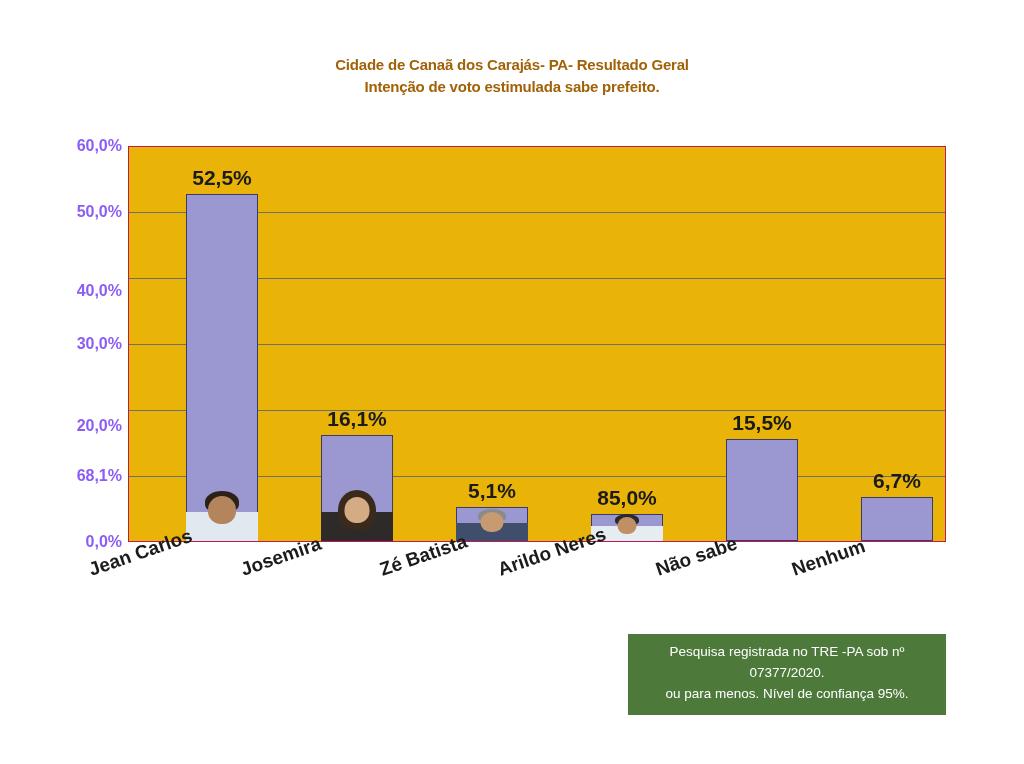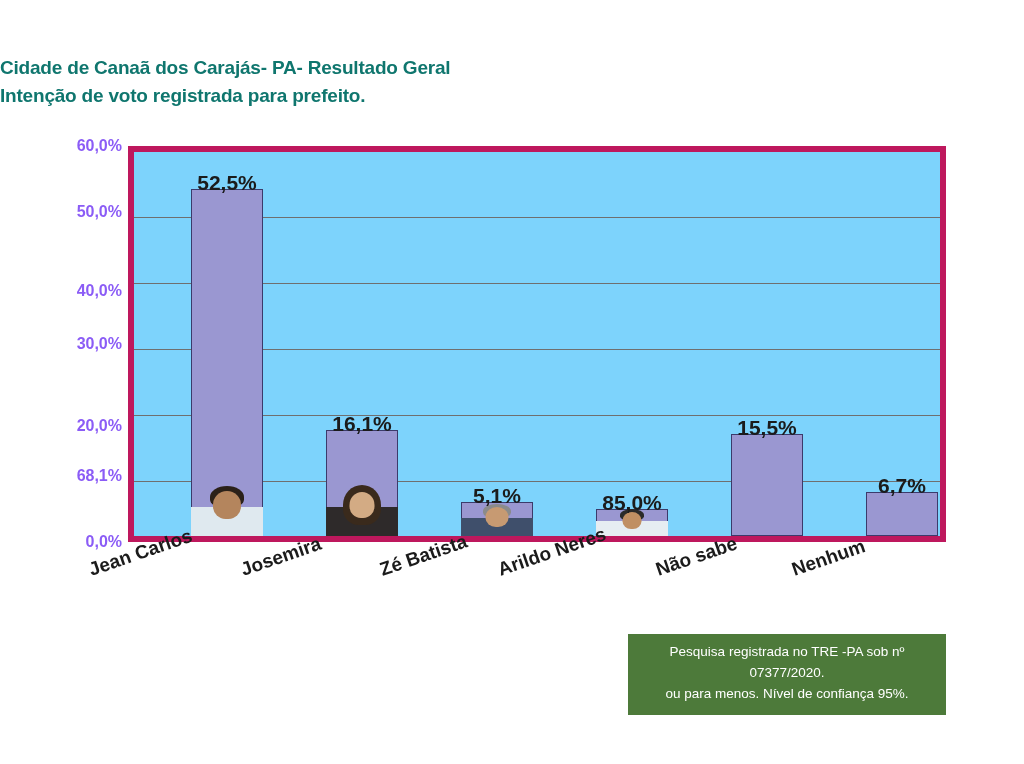--- a/index.html
+++ b/index.html
@@ -14,41 +14,42 @@
     position: relative;
     overflow: hidden;
   }
 
   
   #chart-title {
     position: absolute;
     top: 54px;
     left: 0;
     width: 1024px;
-    font-weight: bold;
-    font-size: 19px;
-    color: #0f766e;
+    text-align: center;
+    font-weight: bold;
+    font-size: 15px;
+    color: #a16207;
     line-height: 1.45;
     letter-spacing: -0.2px;
   }
   #chart-title .line2 { display: block; }
 
   
   #plot-wrap {
     position: absolute;
     left: 128px;
     top: 146px;
     width: 818px;
     height: 396px;
   }
   #plot-area {
     position: absolute;
     inset: 0;
-    background: #7dd3fc;
-    border: 6px solid #be185d;
+    background: #eab308;
+    border: 1px solid #be185d;
     box-sizing: border-box;
   }
   .gridline {
     position: absolute;
     left: 0;
     width: 100%;
     height: 1px;
     background: #6f6f6f;
   }
 
@@ -151,21 +152,21 @@
     box-sizing: border-box;
     font-weight: normal;
   }
   #footnote div { white-space: normal; }
 </style>
 </head>
 <body>
 
 <div id="chart-title">
   <span>Cidade de Canaã dos Carajás- PA- Resultado Geral</span>
-  <span class="line2">Intenção de voto registrada para prefeito.</span>
+  <span class="line2">Intenção de voto estimulada sabe prefeito.</span>
 </div>
 
 <div id="y-labels">
   <span class="ytick" style="top:0px;">60,0%</span>
   <span class="ytick" style="top:66px;">50,0%</span>
   <span class="ytick" style="top:145px;">40,0%</span>
   <span class="ytick" style="top:198px;">30,0%</span>
   <span class="ytick" style="top:280px;">20,0%</span>
   <span class="ytick" style="top:330px;">68,1%</span>
   <span class="ytick" style="top:396px;">0,0%</span>

